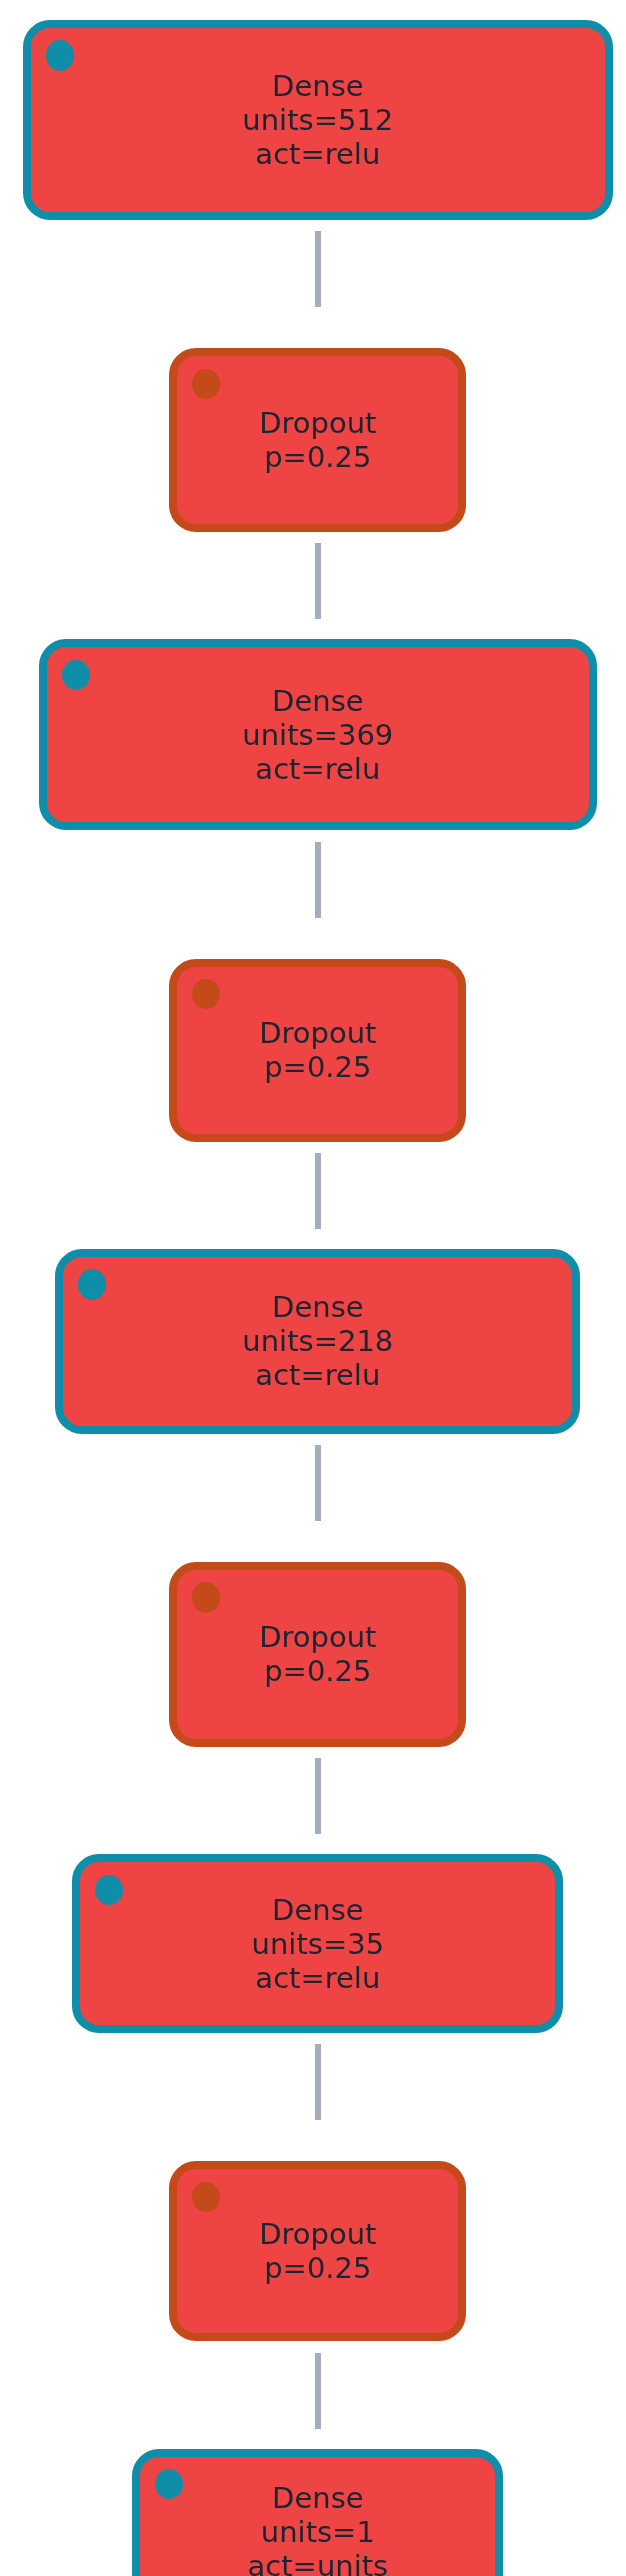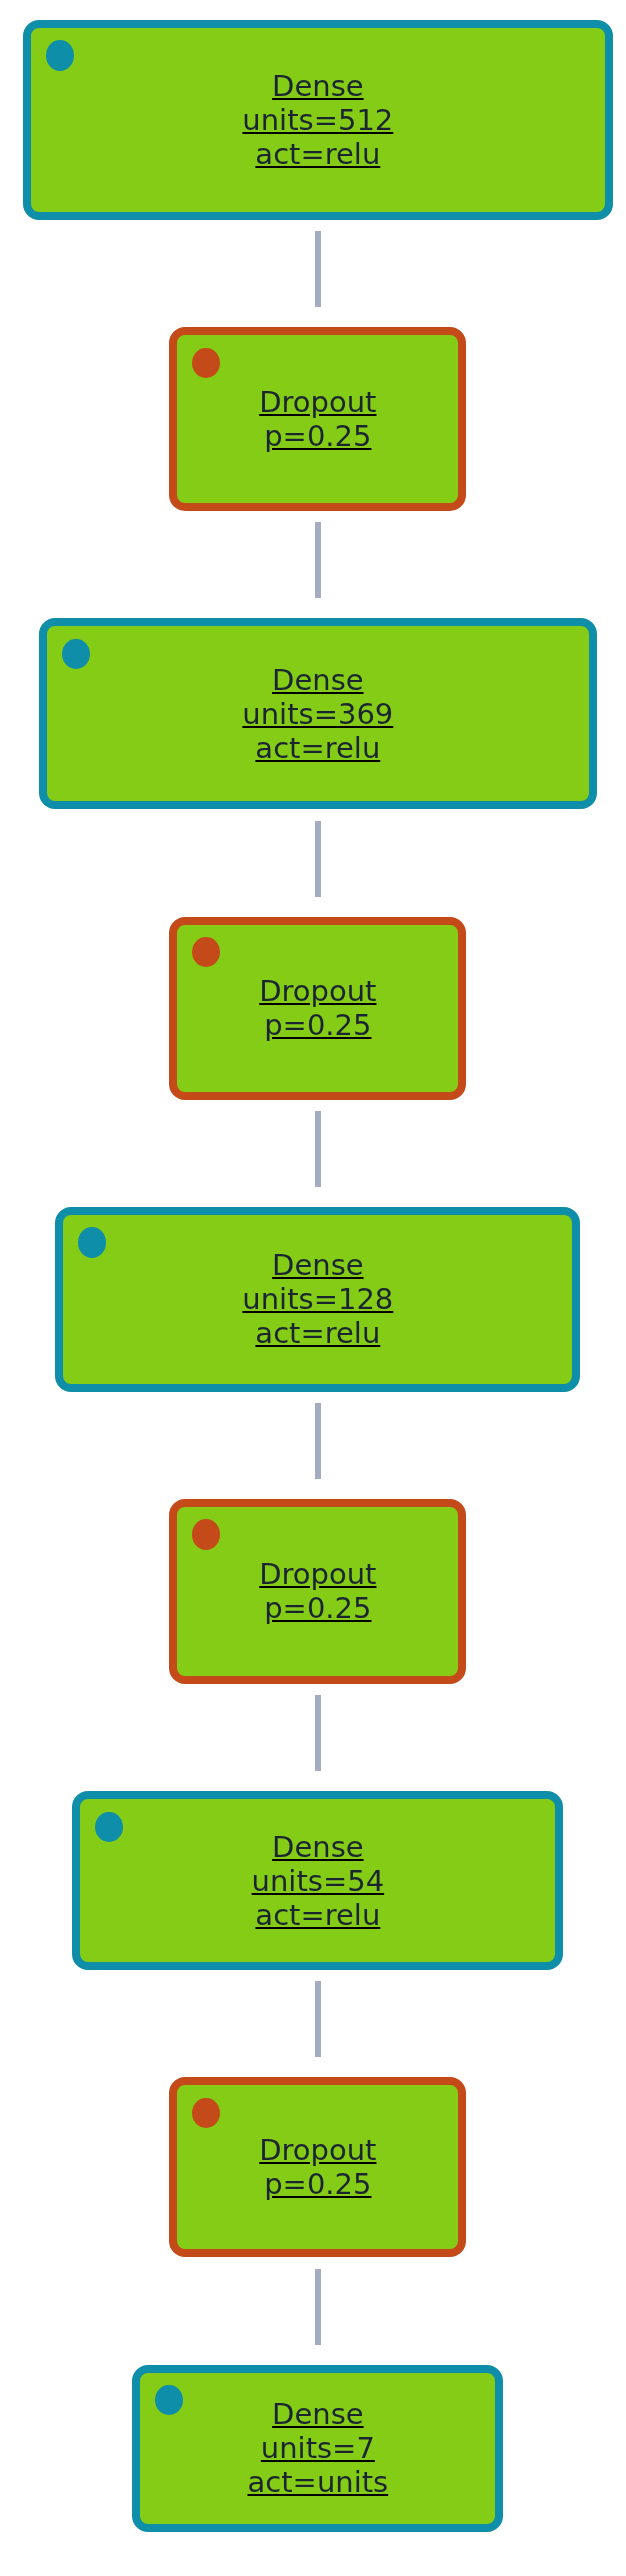--- a/index.html
+++ b/index.html
@@ -17,30 +17,29 @@
     background: #ffffff;
     display: flex;
     flex-direction: column;
     align-items: center;
     padding-top: 20px;
     padding-left: 8.7px;
   }
   .node {
     position: relative;
     flex-shrink: 0;
-    background: #84cc16;
+    background: #ef4444;
     border: 8px solid #000;
-    border-radius: 16px;
+    border-radius: 27px;
     display: flex;
     align-items: center;
     justify-content: center;
-    text-decoration: underline;
   }
   .node.dense   { border-color: #0f8ea9; }
-  .node.dropout { border-color: #c54a19; }
+  .node.dropout { border-color: #c54a19; margin-top: 21px; }
   .dot {
     position: absolute;
     top: 12.4px;
     left: 15px;
     width: 28px;
     height: 30.5px;
     border-radius: 50%;
   }
   .dense   .dot { background: #0f8ea9; }
   .dropout .dot { background: #c54a19; }
@@ -113,61 +112,61 @@
       <div>p=0.25</div>
     </div>
   </div>
 
   <div class="connector"></div>
 
   <div class="node node-5 dense">
     <span class="dot"></span>
     <div class="label">
       <div>Dense</div>
-      <div>units=128</div>
+      <div>units=218</div>
       <div>act=relu</div>
     </div>
   </div>
 
   <div class="connector"></div>
 
   <div class="node node-6 dropout">
     <span class="dot"></span>
     <div class="label">
       <div>Dropout</div>
       <div>p=0.25</div>
     </div>
   </div>
 
   <div class="connector"></div>
 
   <div class="node node-7 dense">
     <span class="dot"></span>
     <div class="label">
       <div>Dense</div>
-      <div>units=54</div>
+      <div>units=35</div>
       <div>act=relu</div>
     </div>
   </div>
 
   <div class="connector"></div>
 
   <div class="node node-8 dropout">
     <span class="dot"></span>
     <div class="label">
       <div>Dropout</div>
       <div>p=0.25</div>
     </div>
   </div>
 
   <div class="connector"></div>
 
   <div class="node node-9 dense">
     <span class="dot"></span>
     <div class="label">
       <div>Dense</div>
-      <div>units=7</div>
+      <div>units=1</div>
       <div>act=units</div>
     </div>
   </div>
 
 </div>
 
 
 </body></html>

